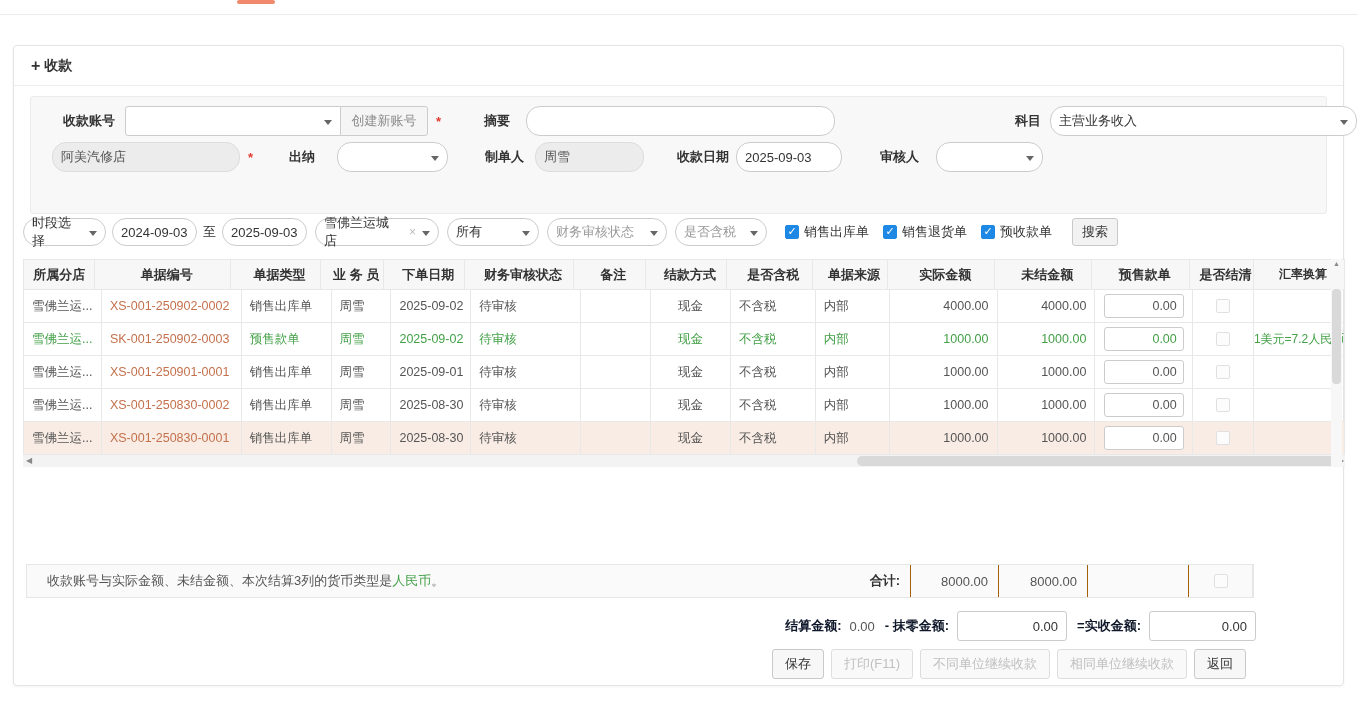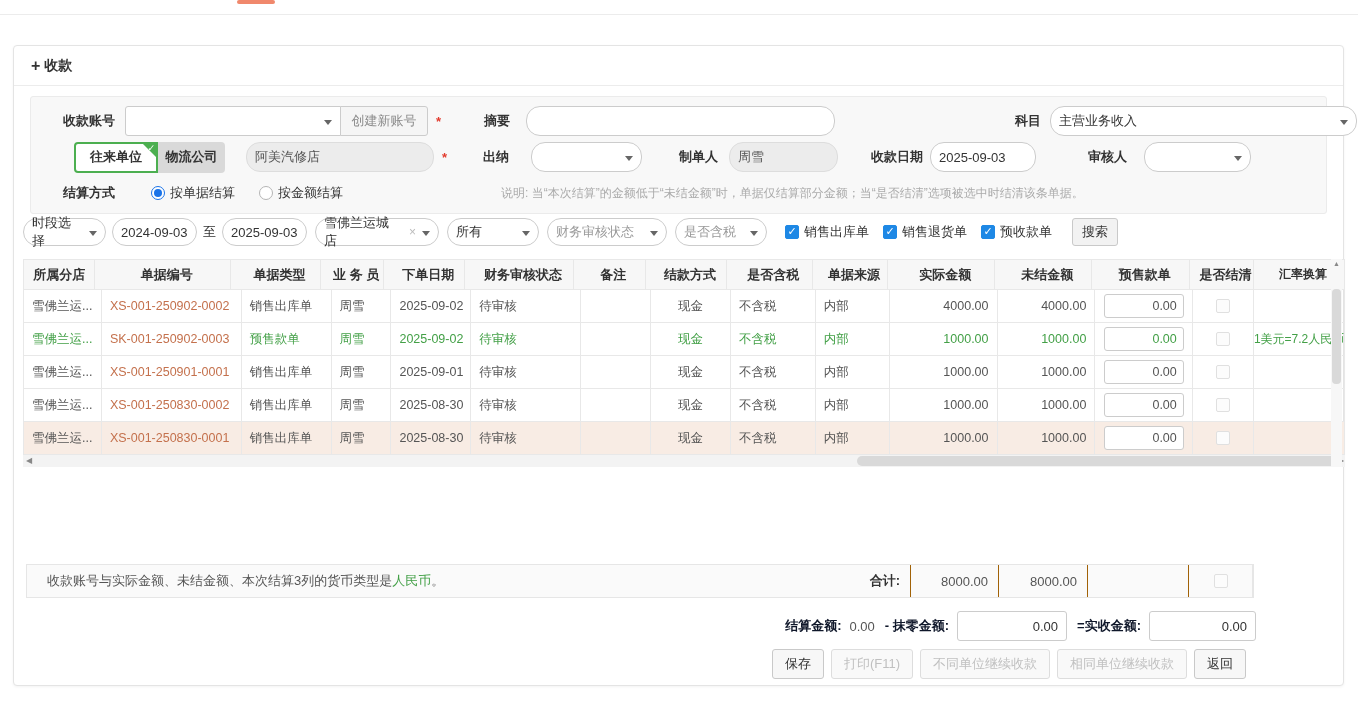--- a/index.html
+++ b/index.html
@@ -158,58 +158,42 @@
       </div>
       <span class="lbl" style="width:120px;margin-left:86px">科目</span>
       <div class="sel" style="margin-left:9px;width:307px">
         <span>主营业务收入</span>
         <span class="caret"></span>
       </div>
 
     </div>
 
     <div class="form-row">
-      <div class="seg" style="margin-left:43px">
-        <div class="seg-active">
-          <span>往来单位</span>
-          <span class="seg-corner"></span>
-          <span class="seg-check">✓</span>
-        </div>
-        <div class="seg-inactive">物流公司</div>
-      </div>
       <div class="inp dis" style="margin-left:21px;width:188px">
         <span>阿美汽修店</span>
       </div>
       <span class="req">*</span>
       <span class="lbl" style="width:48px;margin-left:9px">出纳</span>
       <div class="sel" style="margin-left:22px;width:111px">
         <span class="caret"></span>
       </div>
       <span class="lbl" style="width:76px;margin-left:0px">制单人</span>
       <div class="inp dis" style="margin-left:11px;width:109px">
         <span>周雪</span>
       </div>
       <span class="lbl" style="width:85px;margin-left:0px">收款日期</span>
       <div class="inp" style="margin-left:7px;width:106px">
         <span>2025-09-03</span>
       </div>
-      <span class="lbl" style="width:42px;margin-left:49px">审核人</span>
+      <span class="lbl" style="width:42px;margin-left:35px">审核人</span>
       <div class="sel" style="margin-left:17px;width:107px">
         <span class="caret"></span>
       </div>
     </div>
 
-    <div class="form-row">
-      <span class="lbl" style="width:84px">结算方式</span>
-      <span class="radio on" style="margin-left:36px"></span>
-      <span>按单据结算</span>
-      <span class="radio" style="margin-left:24px"></span>
-      <span>按金额结算</span>
-      <span class="note-text" style="margin-left:158px">说明: 当“本次结算”的金额低于“未结金额”时，单据仅结算部分金额；当“是否结清”选项被选中时结清该条单据。</span>
-    </div>
   </div>
 
   <div class="filter-row">
     <div class="sel" style="width:83px">
       <span>时段选择</span>
       <span class="caret"></span>
     </div>
     <div class="inp" style="margin-left:6px;width:85px">
       <span>2024-09-03</span>
     </div>

